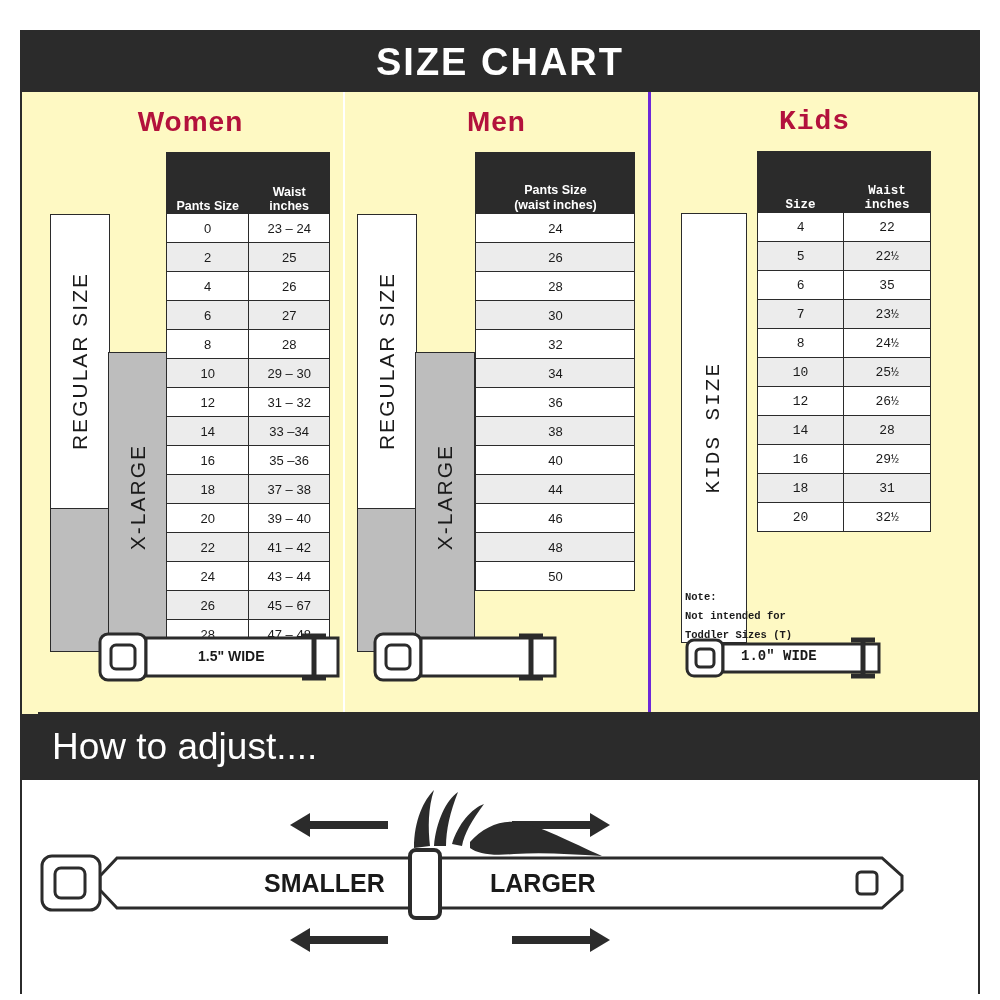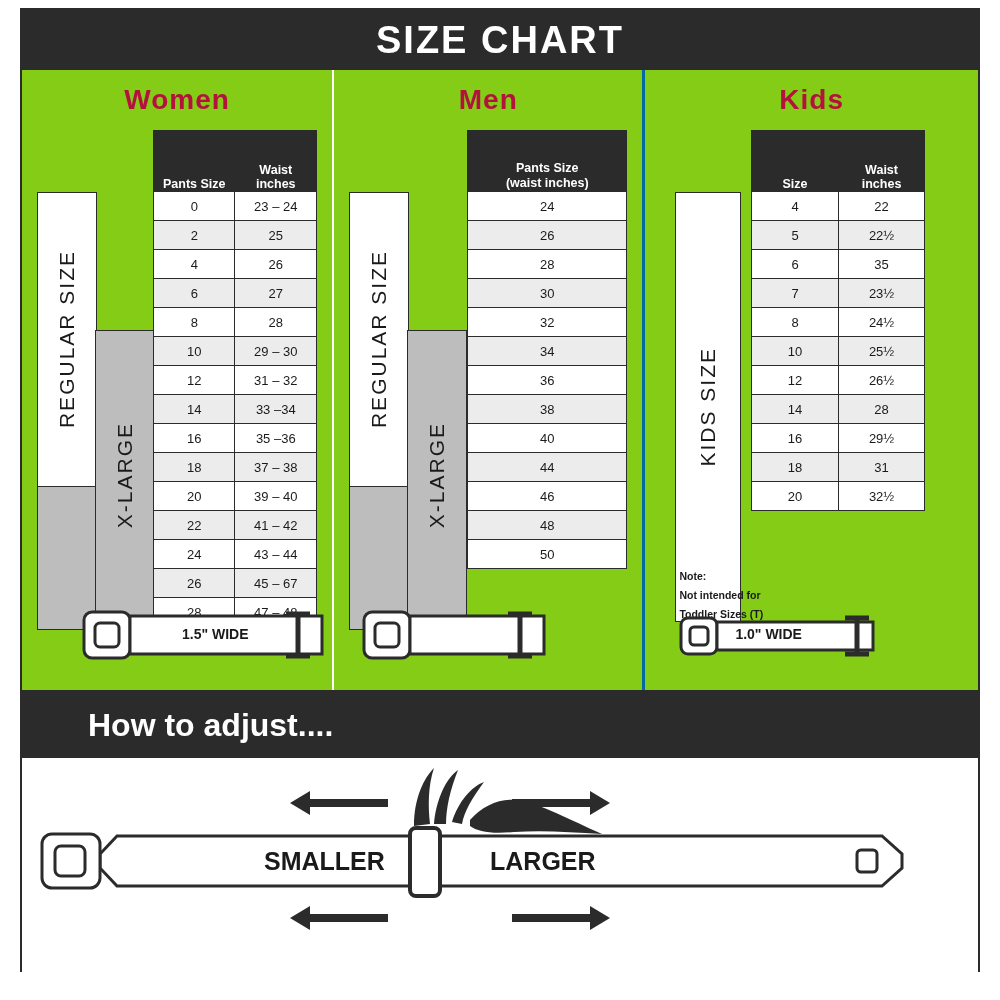--- a/index.html
+++ b/index.html
@@ -11,24 +11,24 @@
     width: 1000px;
     height: 1000px;
     font-family: "Liberation Sans", sans-serif;
     color: #1a1a1a;
     position: relative;
     overflow: hidden;
   }
   .page {
     position: absolute;
     left: 20px;
-    top: 8px;
+    top: 30px;
     width: 960px;
     height: 964px;
-    background: #84cc16;
+    background: #fef9c3;
     border: 2px solid #2b2b2b;
     box-sizing: border-box;
   }
   
   .title-bar {
     height: 60px;
     background: #2b2b2b;
     color: #fff;
     display: flex;
     align-items: center;
@@ -37,28 +37,29 @@
   .title-bar .title {
     font-size: 38px;
     font-weight: bold;
     letter-spacing: 2px;
   }
   
   .upper {
     display: flex;
     height: 620px;
     border-bottom: 2px solid #2b2b2b;
+    margin-left: 16px;
   }
   .col {
     position: relative;
     box-sizing: border-box;
   }
   .col-women { width: 318px; }
   .col-men   { width: 318px; border-left: 2px solid #fff; }
-  .col-kids  { width: 344px; border-left: 3px solid #0369a1; }
+  .col-kids  { width: 344px; border-left: 3px solid #6d28d9; font-family: Liberation Mono, monospace; }
 
   .col-heading {
     text-align: center;
     font-size: 28px;
     font-weight: bold;
     color: #b3123c;
     margin-top: 14px;
     letter-spacing: 1px;
   }
 
@@ -164,23 +165,22 @@
   .howto-bar {
     height: 66px;
     background: #2b2b2b;
     color: #fff;
     display: flex;
     align-items: center;
     padding-left: 30px;
     box-sizing: border-box;
   }
   .howto-bar .howto-title {
-    font-size: 32px;
-    font-weight: bold;
-    margin-left: 36px;
+    font-size: 37px;
+    font-weight: normal;
   }
   .adjust-area {
     height: 248px;
     position: relative;
     background: #fff;
   }
 </style>
 </head>
 <body>
 

